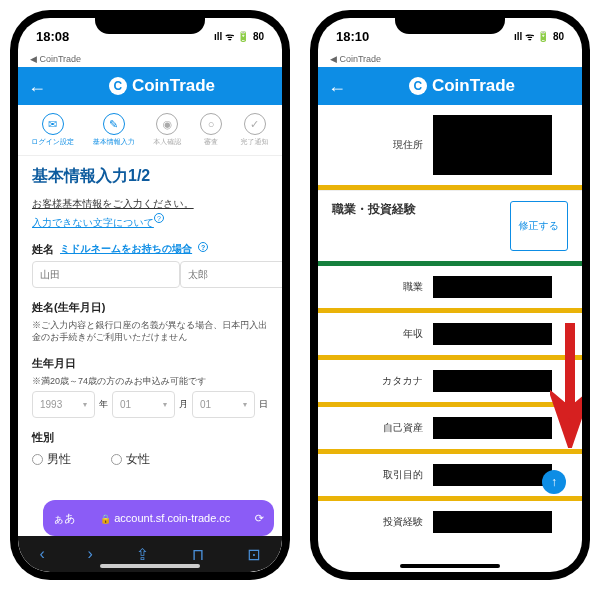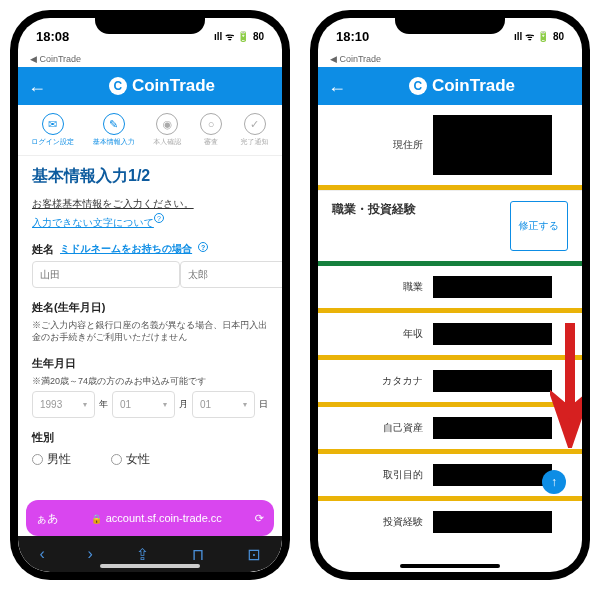--- a/index.html
+++ b/index.html
@@ -28,21 +28,21 @@
   .field-label { font-size: 11px; font-weight: 600; margin-top: 12px; margin-bottom: 4px; color: #222; }
   .inline-label { display: flex; align-items: flex-start; gap: 6px; }
   .input-row { display: flex; gap: 0; }
   .input-row input, .select-box { flex: 1; border: 1px solid #ddd; border-radius: 4px; padding: 7px; font-size: 10px; background: #fff; color: #999; }
   .helper { font-size: 9px; color: #555; margin: 4px 0; line-height: 1.4; }
   .dob-row { display: flex; gap: 4px; align-items: center; font-size: 9px; }
   .select-box { display: flex; justify-content: space-between; align-items: center; min-width: 40px; }
   .radio-row { display: flex; gap: 40px; margin-top: 6px; }
   .radio-item { display: flex; align-items: center; gap: 4px; font-size: 12px; }
   .radio-circle { width: 11px; height: 11px; border: 1px solid #999; border-radius: 50%; }
-  .safari-bar { position: absolute; bottom: 36px; left: 8px; right: 8px; background: #d946ef; border-radius: 12px; height: 36px; display: flex; align-items: center; padding: 0 10px; gap: 8px; color: #fff; font-size: 11px; }
+  .safari-bar { position: absolute; bottom: 36px; left: 25px; right: 8px; background: #8b5cf6; border-radius: 12px; height: 36px; display: flex; align-items: center; padding: 0 10px; gap: 8px; color: #fff; font-size: 11px; }
   .safari-url { flex: 1; text-align: center; }
   .lock { font-size: 9px; }
   .safari-nav { position: absolute; bottom: 0; left: 0; right: 0; height: 36px; background: #181818; display: flex; justify-content: space-around; align-items: center; color: #4a8fd8; font-size: 16px; border-radius: 0 0 32px 32px; }
   
   
   .data-row { display: flex; border-bottom: 5px solid #eab308; padding: 10px 30px; align-items: center; min-height: 38px; }
   .data-label { width: 85px; font-size: 10px; color: #333; text-align: right; padding-right: 10px; }
   .data-val { flex: 1; background: #000; height: 22px; }
   .section-hdr { display: flex; justify-content: space-between; align-items: flex-start; padding: 10px 14px; border-top: 1px solid #eee; border-bottom: 5px solid #15803d; }
   .section-title { font-size: 12px; font-weight: 600; }

